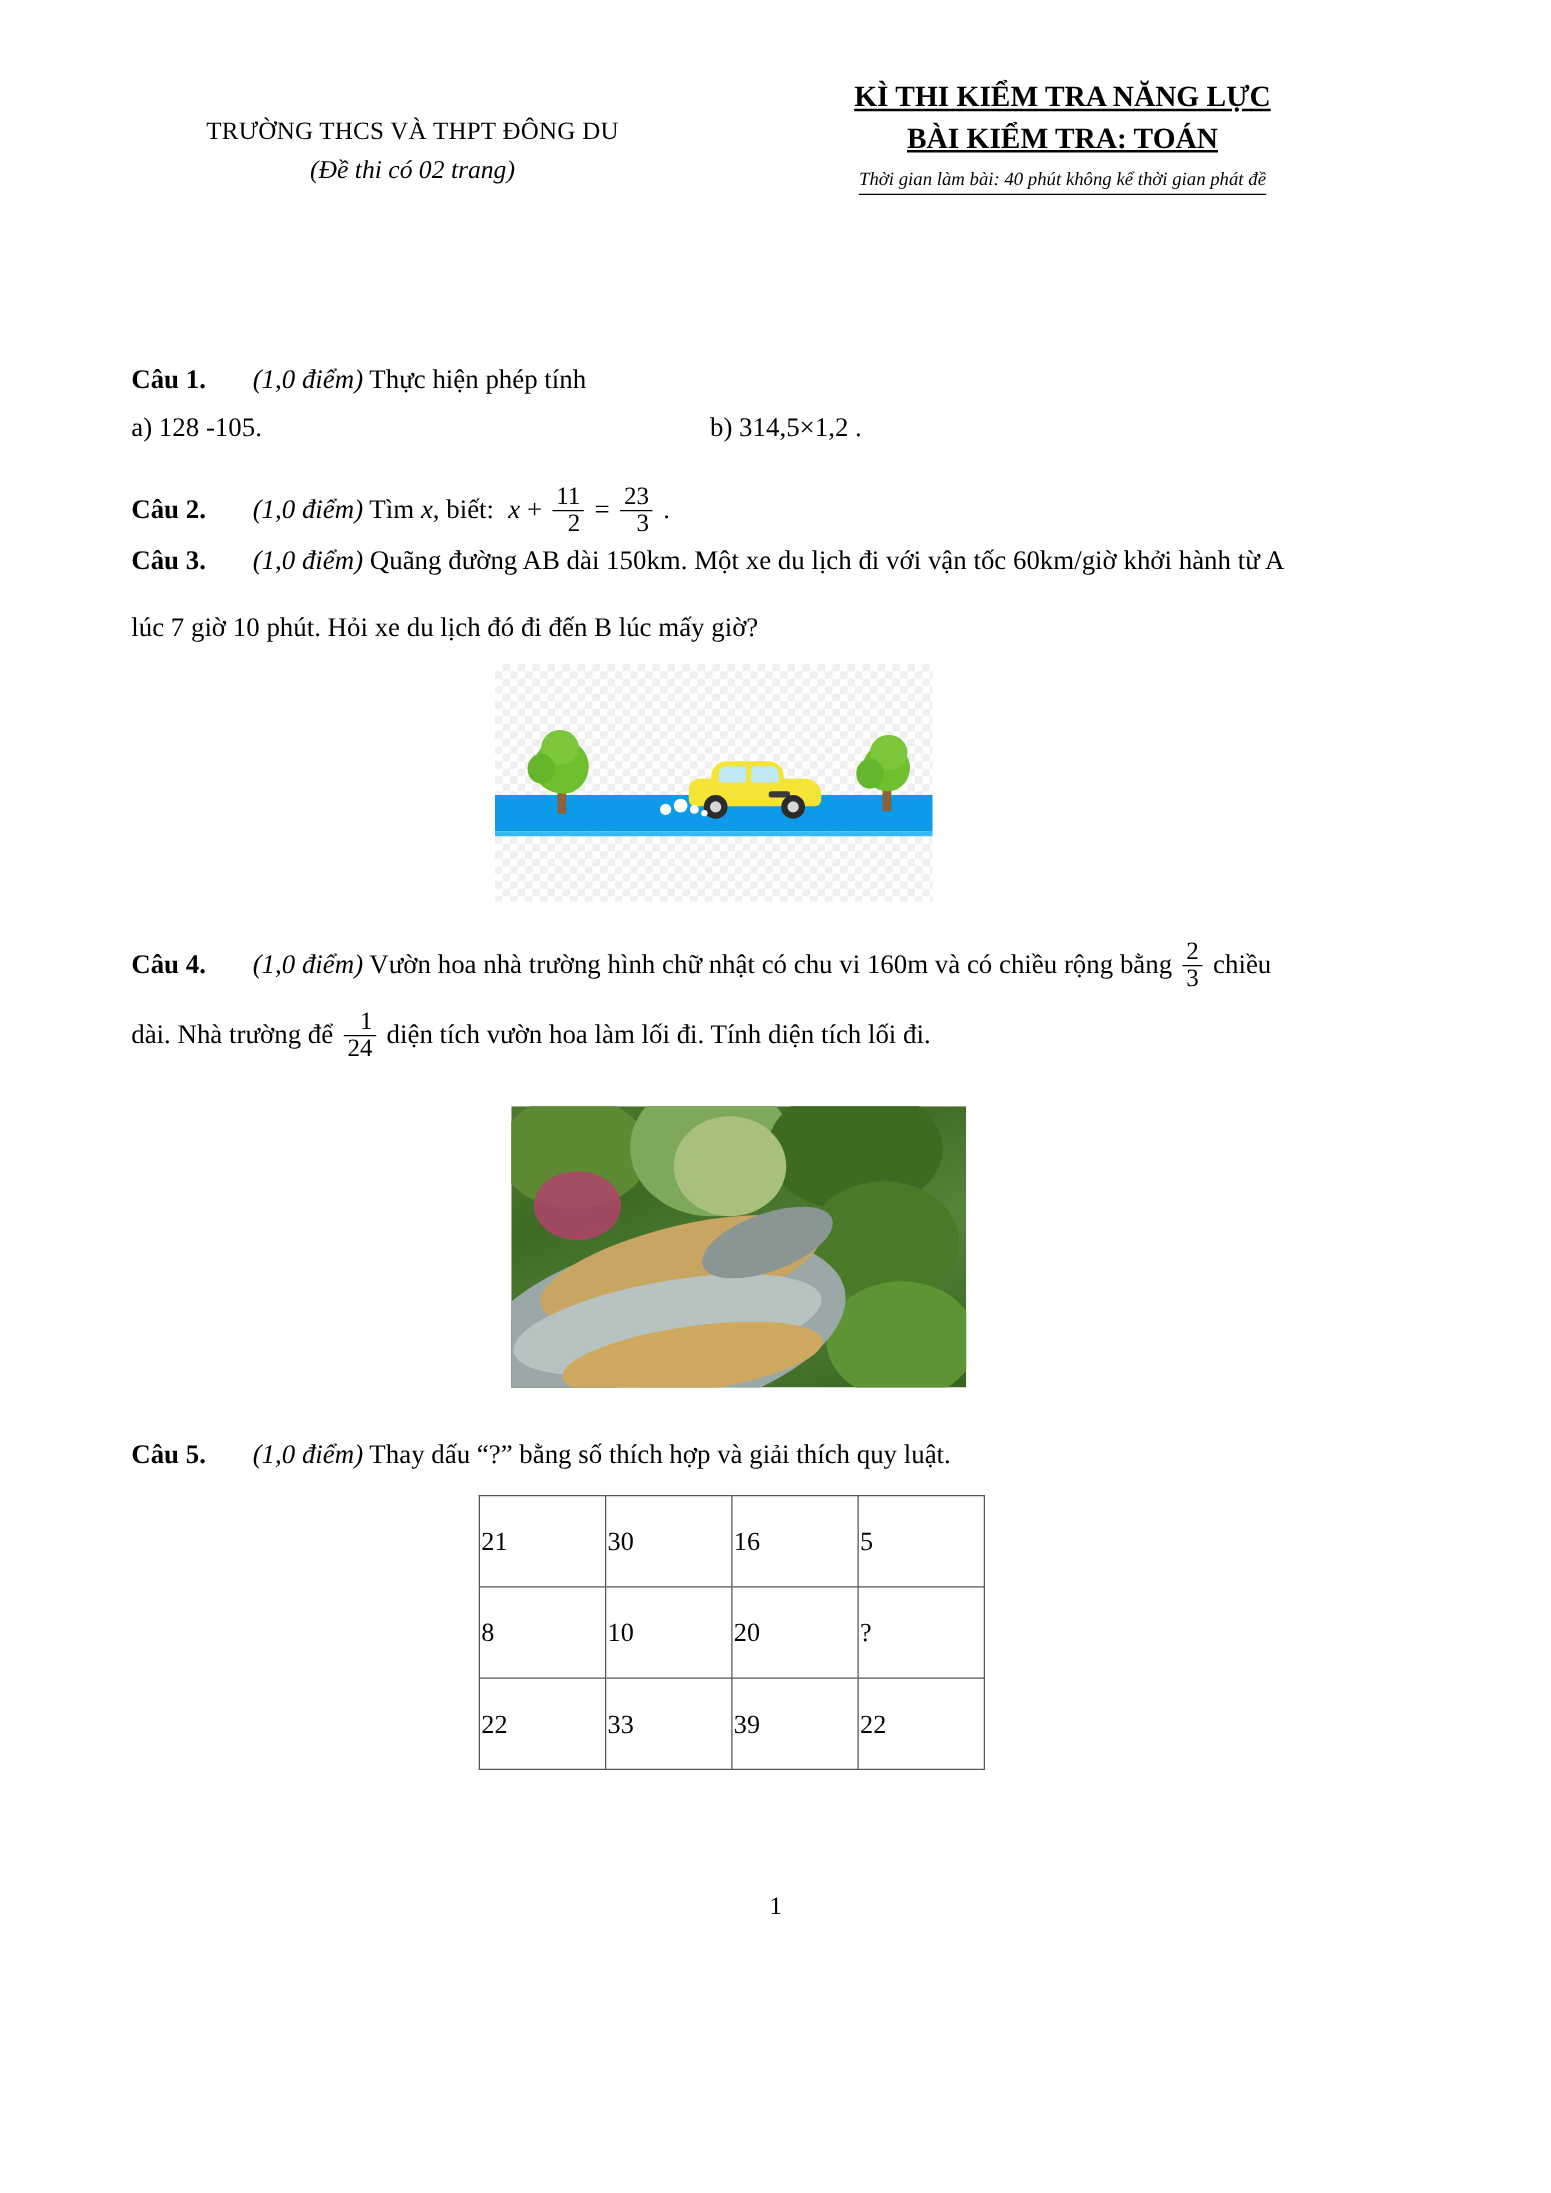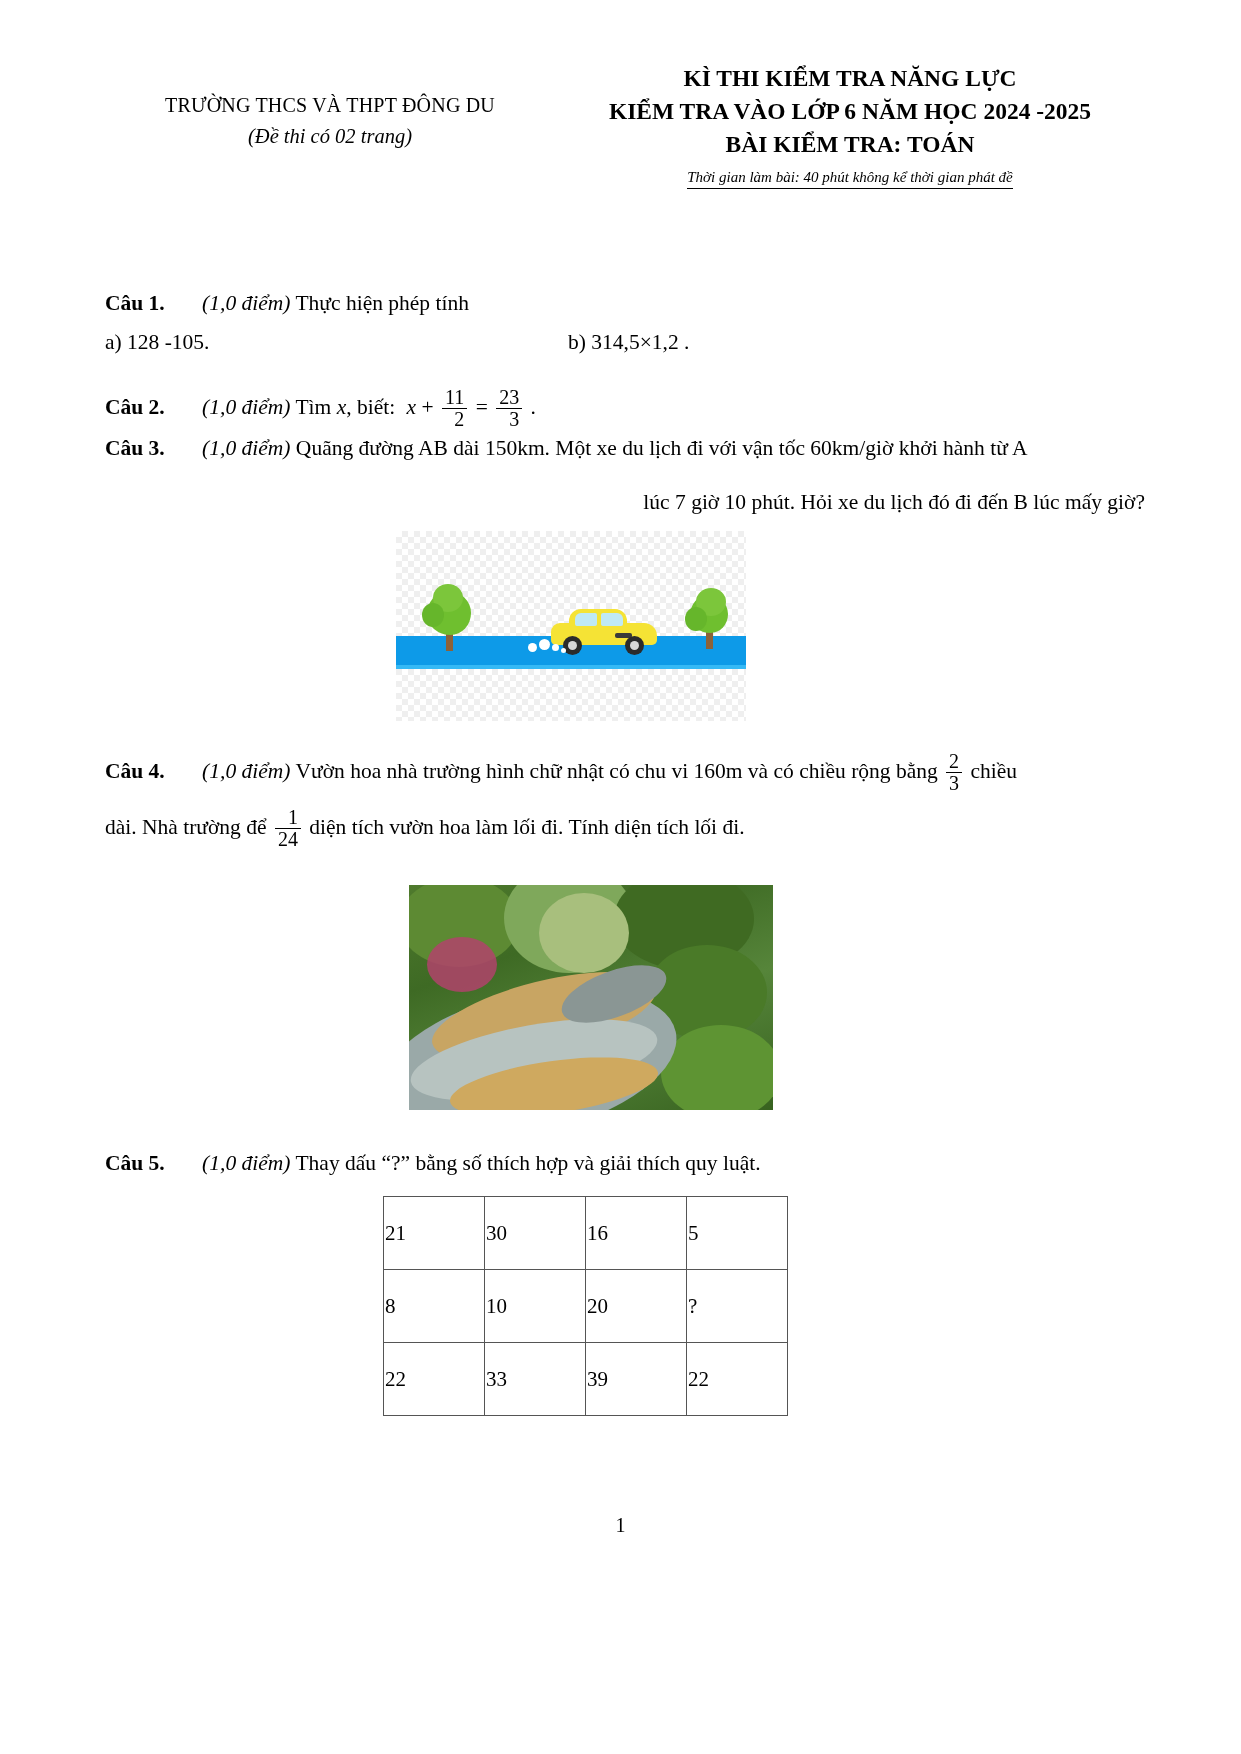--- a/index.html
+++ b/index.html
@@ -13,21 +13,21 @@
   }
   .page { position:relative; width:1241px; height:1754px; }
 
   
   .header { position:absolute; top:62px; left:0; width:1241px; height:130px; }
   .school-block { position:absolute; left:105px; top:32px; width:450px; text-align:center; }
   .school-name { font-weight:normal; font-size:20px; letter-spacing:0.2px; white-space:nowrap; }
   .school-sub { font-style:italic; font-size:20.5px; margin-top:8px; }
 
   .exam-block { position:absolute; left:560px; top:0px; width:580px; text-align:center; }
-  .exam-line { font-weight:bold; font-size:23.5px; line-height:33px; white-space:nowrap; }
+  .exam-line { font-weight:bold; font-size:23.5px; line-height:33px; white-space:nowrap;text-decoration:underline; }
   .exam-time { font-style:italic; font-size:15px; margin-top:8px; white-space:nowrap;
                display:inline-block; border-bottom:1.4px solid #000; padding-bottom:2px; }
 
   
   .ref-box {
     position:absolute; left:186px; top:215px;
     width:214px; height:42px;
     border:2px solid #000;
     display:flex; align-items:center; justify-content:center;
     font-weight:bold; font-size:22px;
@@ -91,21 +91,20 @@
 
 <div class="page">
 
   <div class="header">
     <div class="school-block">
       <div class="school-name">TRƯỜNG THCS VÀ THPT ĐÔNG DU</div>
       <div class="school-sub">(Đề thi có 02 trang)</div>
     </div>
     <div class="exam-block">
       <div class="exam-line">KÌ THI KIỂM TRA NĂNG LỰC</div>
-      <div class="exam-line">KIỂM TRA VÀO LỚP 6 NĂM HỌC 2024 -2025</div>
       <div class="exam-line">BÀI KIỂM TRA: TOÁN</div>
       <div class="exam-time">Thời gian làm bài: 40 phút không kể thời gian phát đề</div>
     </div>
   </div>
 
 
   <div class="q" style="left:105px; top:288px; width:1040px;">
     <b>Câu 1.</b>
     <span class="pts">(1,0 điểm)</span>
     <span>Thực hiện phép tính</span>
@@ -136,21 +135,21 @@
       </span>
       <span>.</span>
     </span>
   </div>
 
   <div class="q" style="left:105px; top:433px; width:1040px;">
     <b>Câu 3.</b>
     <span class="pts">(1,0 điểm)</span>
     <span>Quãng đường AB dài 150km. Một xe du lịch đi với vận tốc 60km/giờ khởi hành từ A</span>
   </div>
-  <div class="q" style="left:105px; top:487px; width:1040px;text-align:right;">
+  <div class="q" style="left:105px; top:487px; width:1040px;">
     <span>lúc 7 giờ 10 phút. Hỏi xe du lịch đó đi đến B lúc mấy giờ?</span>
   </div>
 
   <div class="car-fig">
     <div class="road"></div>
     <div class="road-edge"></div>
 
     <div class="tree" style="left:31px; top:60px;">
       <div class="crown"></div>
       <div class="trunk"></div>

